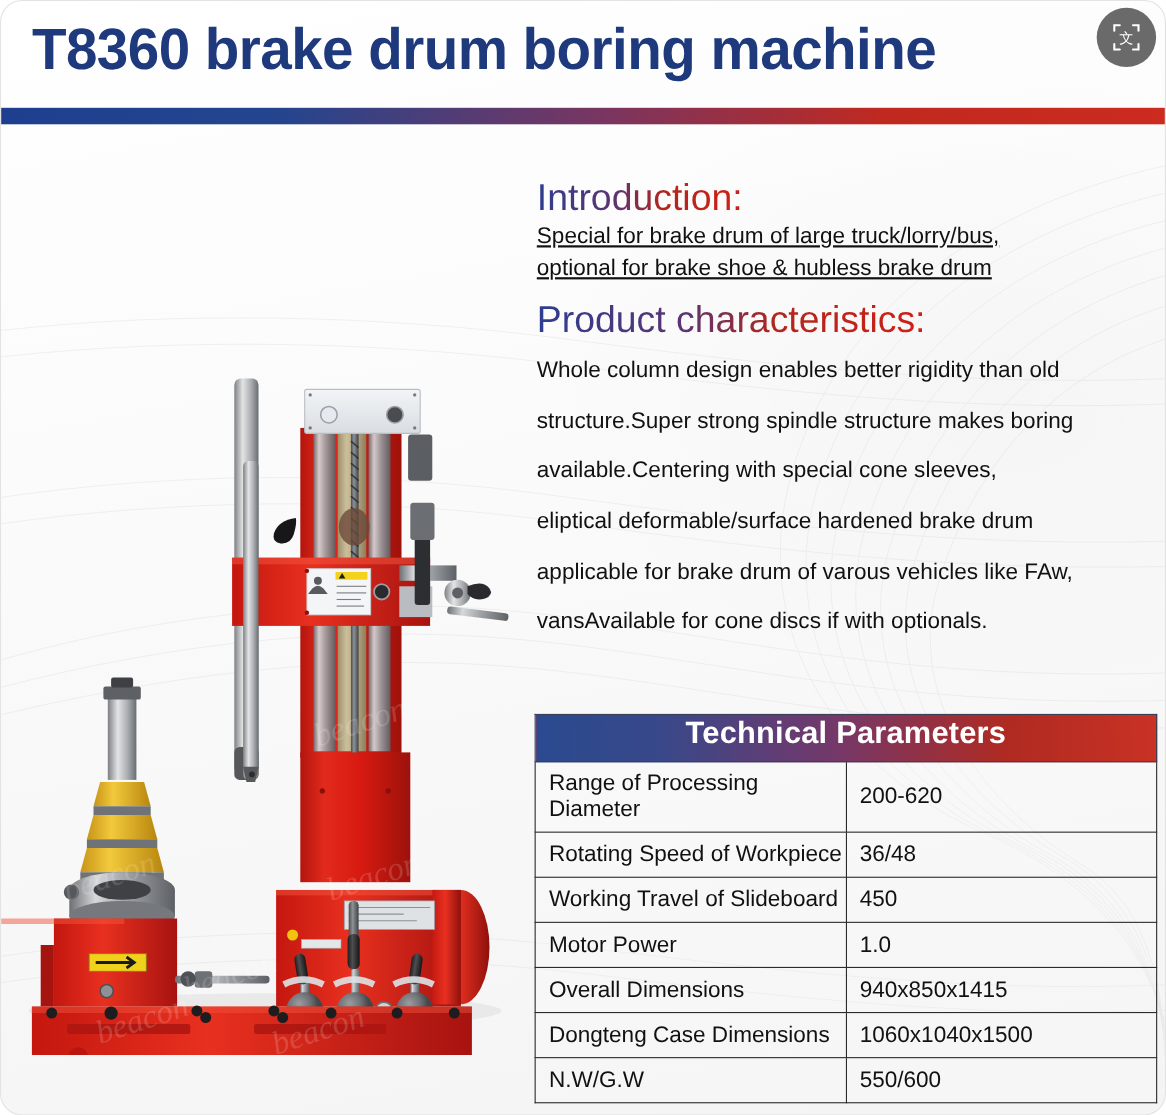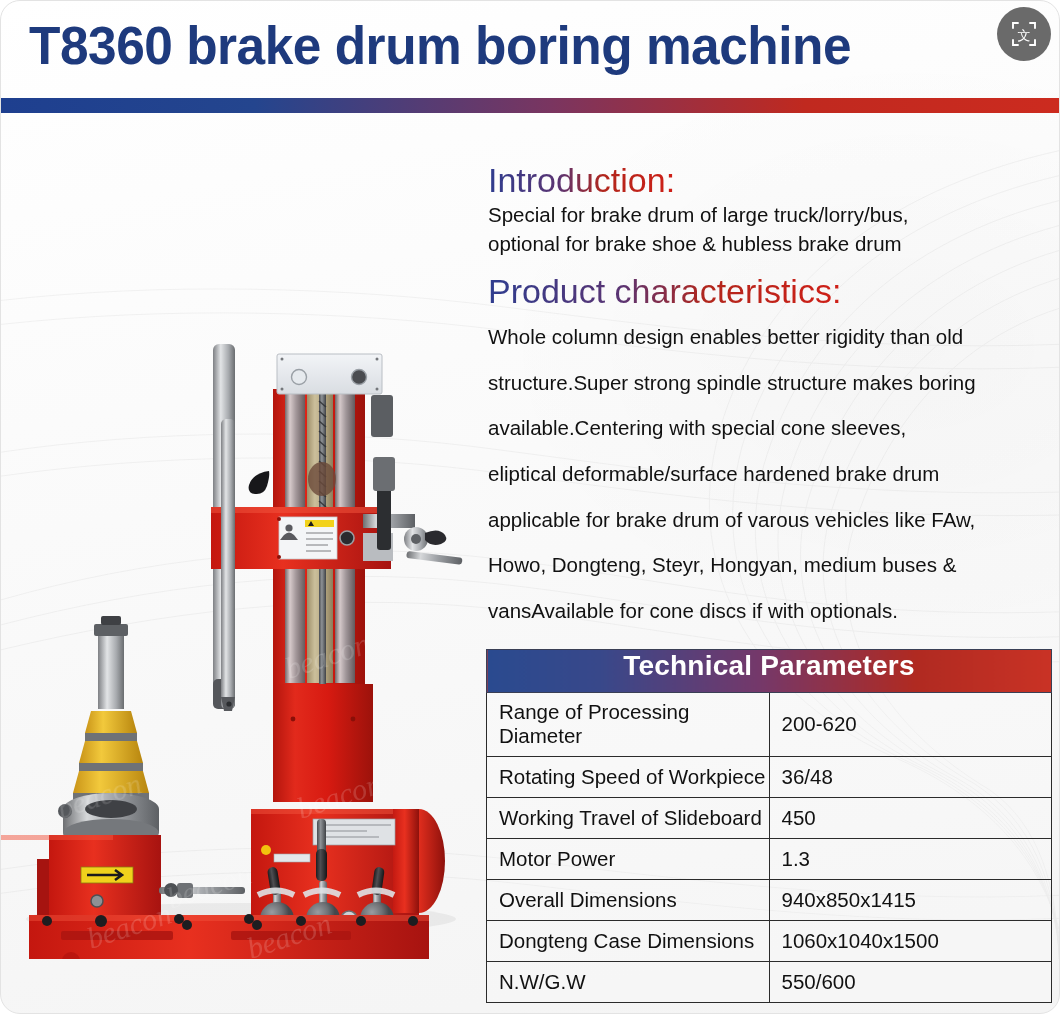--- a/index.html
+++ b/index.html
@@ -60,21 +60,21 @@
   }
   .h-grad{
     font-size:34px;font-weight:normal;
     background:linear-gradient(to right,#2f3d8f 0%,#5b3472 38%,#b2261c 62%,#cf1f17 100%);
     -webkit-background-clip:text;background-clip:text;
     -webkit-text-fill-color:transparent;color:#8b2a4a;
     margin:0 0 2px 0;line-height:1.12;
     display:inline-block;
   }
   .intro-p{
-    font-size:20.5px;color:#111;line-height:1.32;margin:0 0 8px 0;
+    font-size:20.5px;color:#111;line-height:1.32;margin:0 0 8px 0;text-decoration:underline;
   }
   .char-head{margin-top:7px;}
   .char-p{
     font-size:20.5px;color:#111;line-height:2.03;margin:4px 0 0 0;
   }
   
   .spec-table{
     position:absolute;left:485px;top:648px;width:566px;
     border-collapse:collapse;
     table-layout:fixed;
@@ -401,21 +401,20 @@
     <div class="h-grad">Introduction:</div>
     <p class="intro-p">Special for brake drum of large truck/lorry/bus,</p>
     <p class="intro-p" style="margin-top:-6px">optional for brake shoe &amp; hubless brake drum</p>
 
     <div class="h-grad char-head">Product characteristics:</div>
     <p class="char-p">Whole column design enables better rigidity than old</p>
     <p class="char-p">structure.Super strong spindle structure makes boring</p>
     <p class="char-p">available.Centering with special cone sleeves,</p>
     <p class="char-p">eliptical deformable/surface hardened brake drum</p>
     <p class="char-p">applicable for brake drum of varous vehicles like FAw,</p>
-    <p class="char-p">Howo, Dongteng, Steyr, Hongyan, medium buses &amp;</p>
     <p class="char-p">vansAvailable for cone discs if with optionals.</p>
   </div>
 
   <table class="spec-table">
     <thead>
       <tr>
         <th class="head" colspan="2">Technical Parameters</th>
       </tr>
     </thead>
     <tbody>
@@ -426,21 +425,21 @@
       <tr>
         <td class="label">Rotating Speed of Workpiece</td>
         <td class="value">36/48</td>
       </tr>
       <tr>
         <td class="label">Working Travel of Slideboard</td>
         <td class="value">450</td>
       </tr>
       <tr>
         <td class="label">Motor Power</td>
-        <td class="value">1.3</td>
+        <td class="value">1.0</td>
       </tr>
       <tr>
         <td class="label">Overall Dimensions</td>
         <td class="value">940x850x1415</td>
       </tr>
       <tr>
         <td class="label">Dongteng Case Dimensions</td>
         <td class="value">1060x1040x1500</td>
       </tr>
       <tr>

